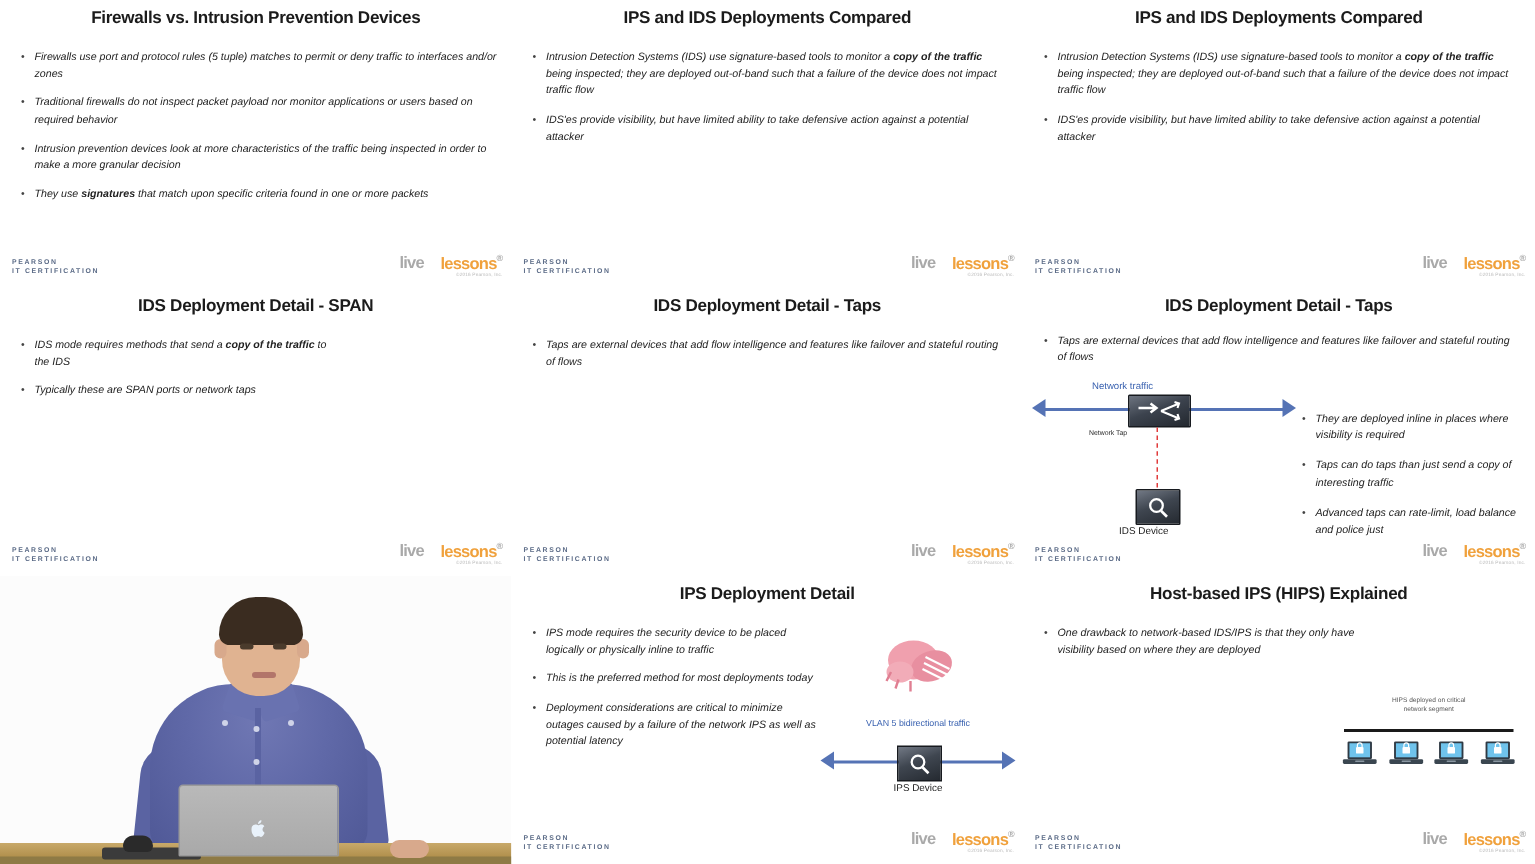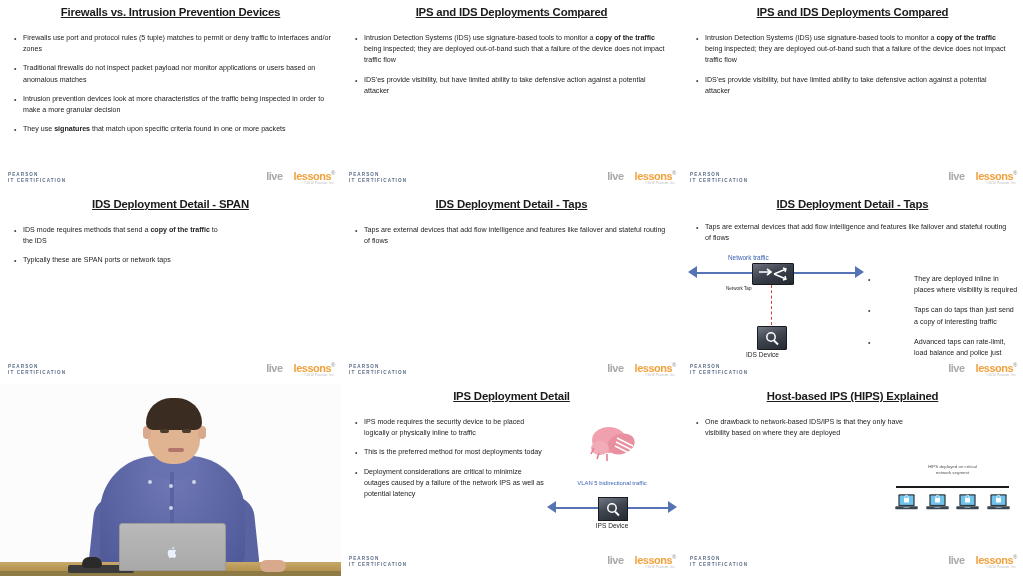--- a/index.html
+++ b/index.html
@@ -1,27 +1,27 @@
 <!DOCTYPE html>
 <html><head>
 <meta charset="utf-8">
 <style>
   html,body{margin:0;padding:0;background:#fff;}
   body{width:1023px;height:576px;overflow:hidden;font-family:"Liberation Sans",sans-serif;}
   .grid{display:grid;grid-template-columns:341px 341px 341px;grid-template-rows:192px 192px 192px;width:1023px;height:576px;}
   .slide{position:relative;background:#fff;overflow:hidden;width:341px;height:192px;box-sizing:border-box;}
-  .s-title{position:absolute;top:6px;left:0;width:341px;text-align:center;font-weight:bold;font-size:11.4px;color:#1b1b1b;letter-spacing:-0.2px;text-decoration:underline;}
+  .s-title{position:absolute;top:6px;left:0;width:341px;text-align:center;font-weight:bold;font-size:11.4px;color:#1b1b1b;letter-spacing:-0.2px;}
   .bullets{position:absolute;left:14px;right:10px;top:33px;}
   .bullets.narrow{right:120px;}
   .bul{display:flex;margin-bottom:8px;font-size:7.1px;line-height:11.2px;color:#222;}
   .bul .dot{width:9px;flex:0 0 9px;color:#444;font-size:7px;line-height:11.2px;}
-  .bul .txt{flex:1;}
+  .bul .txt{flex:1;font-style:italic;}
   .bul b{font-weight:bold;}
   .small-bullets{position:absolute;left:186px;top:82px;width:150px;}
-  .small-bullets .bul{margin-bottom:9px;gap:37px;}
+  .small-bullets .bul{margin-bottom:9px;}
   
   .pearson{position:absolute;left:8px;bottom:8px;color:#5b6b87;font-size:4.6px;font-weight:bold;letter-spacing:1.1px;line-height:6px;}
   .ll{position:absolute;right:6px;bottom:7px;text-align:right;}
   .ll .lw{font-size:11px;font-weight:bold;letter-spacing:-0.5px;line-height:11px;}
   .ll .lw .a{color:#a9a9a9;}
   .ll .lw .b{color:#f0a13c;padding-left:11px;}
   .ll .lw .r{color:#a9a9a9;font-size:6px;vertical-align:super;}
   .ll .cp{color:#b9b9b9;font-size:3.2px;letter-spacing:0.1px;margin-top:-1px;}
   
   .diag{position:absolute;left:6px;top:62px;width:176px;height:112px;}
@@ -85,21 +85,21 @@
 
   <div class="slide">
     <div class="s-title">Firewalls vs. Intrusion Prevention Devices</div>
     <div class="bullets">
       <div class="bul">
           <span class="dot">•</span>
           <span class="txt">Firewalls use port and protocol rules (5 tuple) matches to permit or deny traffic to interfaces and/or zones</span>
         </div>
       <div class="bul">
           <span class="dot">•</span>
-          <span class="txt">Traditional firewalls do not inspect packet payload nor monitor applications or users based on anomalous matches</span>
+          <span class="txt">Traditional firewalls do not inspect packet payload nor monitor applications or users based on required behavior</span>
         </div>
       <div class="bul">
           <span class="dot">•</span>
           <span class="txt">Intrusion prevention devices look at more characteristics of the traffic being inspected in order to make a more granular decision</span>
         </div>
       <div class="bul">
           <span class="dot">•</span>
           <span class="txt">They use <b>signatures</b> that match upon specific criteria found in one or more packets</span>
         </div>
     </div>

